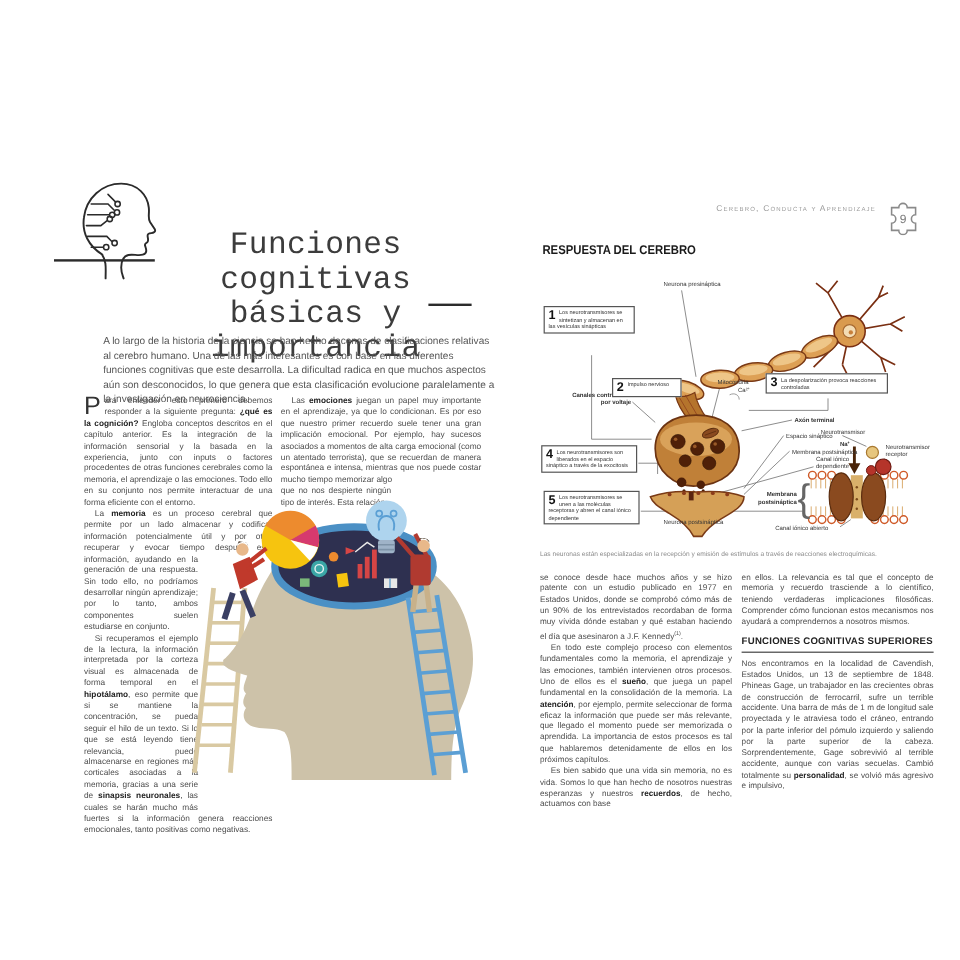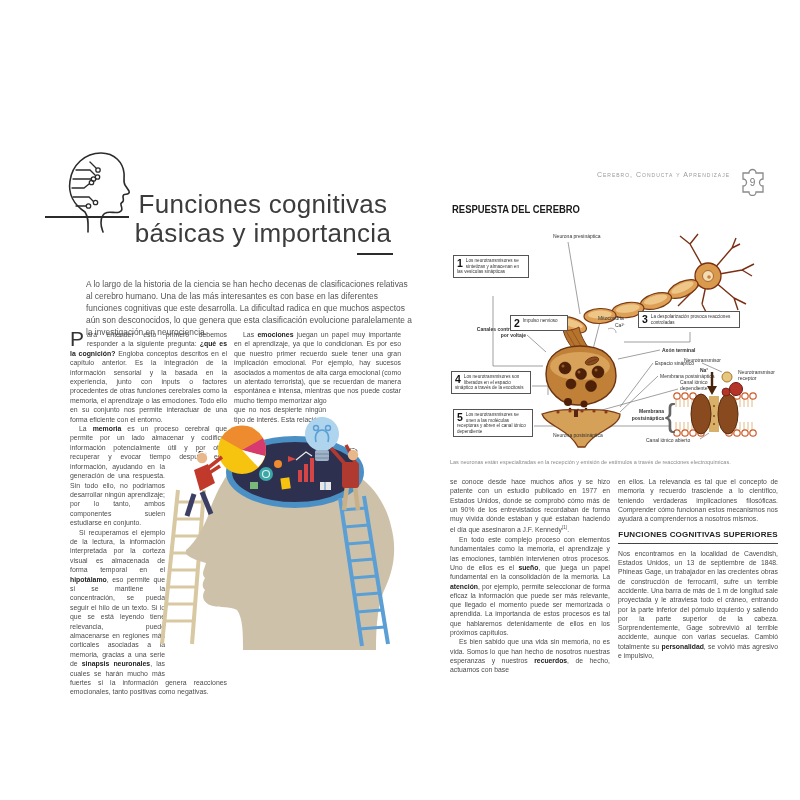--- a/index.html
+++ b/index.html
@@ -2,21 +2,21 @@
 <html><head>
 <meta charset="utf-8">
 <style>
   html,body{margin:0;padding:0;background:#fff;}
   .page{position:relative;width:800px;height:800px;background:#ffffff;overflow:hidden;
         font-family:"Liberation Sans",sans-serif;color:#4a4a4a;}
   .abs{position:absolute;}
   
   .rule-left{position:absolute;left:45px;top:216px;width:84px;height:2px;background:#2b2b2b;}
   .title{position:absolute;left:128px;top:190px;width:270px;margin:0;text-align:center;
-         font-weight:400;font-size:26px;line-height:28.5px;color:#3c3c3c;letter-spacing:.3px;}
+         font-weight:400;font-size:26px;line-height:28.5px;color:#3c3c3c;letter-spacing:.3px;font-family:Liberation Mono, monospace;}
   .title-underline{position:absolute;left:357px;top:253px;width:36px;height:2px;background:#2b2b2b;}
   .intro{position:absolute;left:70px;top:262px;width:326px;margin:16px;
          font-size:8.4px;line-height:12.1px;color:#555;}
   .col{position:absolute;top:330px;font-size:6.9px;line-height:9.4px;text-align:justify;color:#4c4c4c;}
   .col1{left:70px;width:157px;}
   .col2{left:234px;width:167px;}
   .para{margin:0;}
   .para.indent{text-indent:9px;}
   .bd{font-weight:bold;color:#222;}
   .dropcap{float:left;font-size:21px;line-height:16px;padding:1px 3px 0 0;color:#333;}
@@ -32,21 +32,21 @@
   .diagram{position:absolute;left:450px;top:226px;}
   .step{position:absolute;background:#fff;border:1px solid #555;padding:2px 3px;box-sizing:border-box;}
   .step-n{float:left;font-size:10.5px;font-weight:bold;line-height:10px;color:#111;margin-right:3px;}
   .step-t{display:block;font-size:4.6px;line-height:5.6px;color:#333;}
   .caption{position:absolute;left:450px;top:459px;width:330px;font-size:5.5px;color:#8a8a8a;}
   .rcol{position:absolute;top:477px;width:160px;font-size:6.8px;line-height:9.3px;
         text-align:justify;color:#4c4c4c;}
   .rcol1{left:450px;}
   .rcol2{left:618px;}
   .sec-head{margin:7px 0 5px 0;font-size:8px;font-weight:bold;color:#222;letter-spacing:.2px;
-            border-bottom:.8px solid #444;padding-bottom:3px;text-align:center;}
+            border-bottom:.8px solid #444;padding-bottom:3px;text-align:left;}
   sup{font-size:4.5px;}
   svg text{font-family:"Liberation Sans",sans-serif;}
 </style>
 </head>
 <body>
 
 <div class="page">
 
   <div class="rule-left"></div>
 

